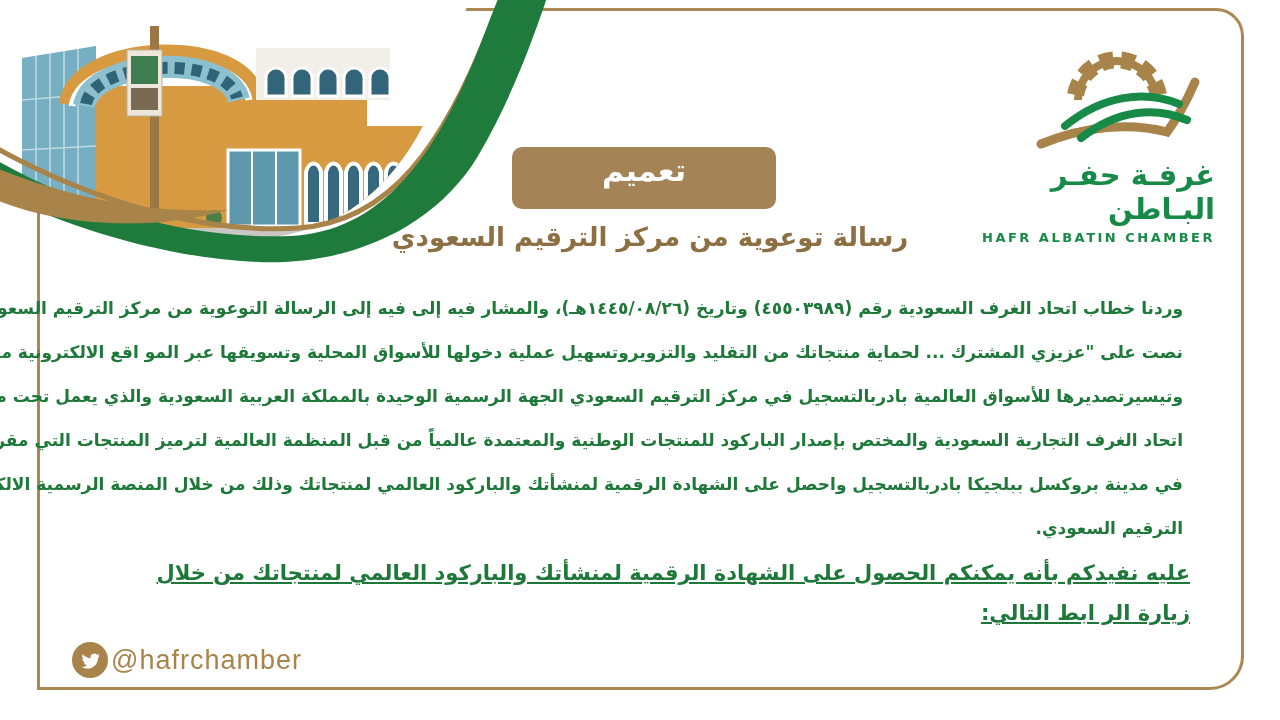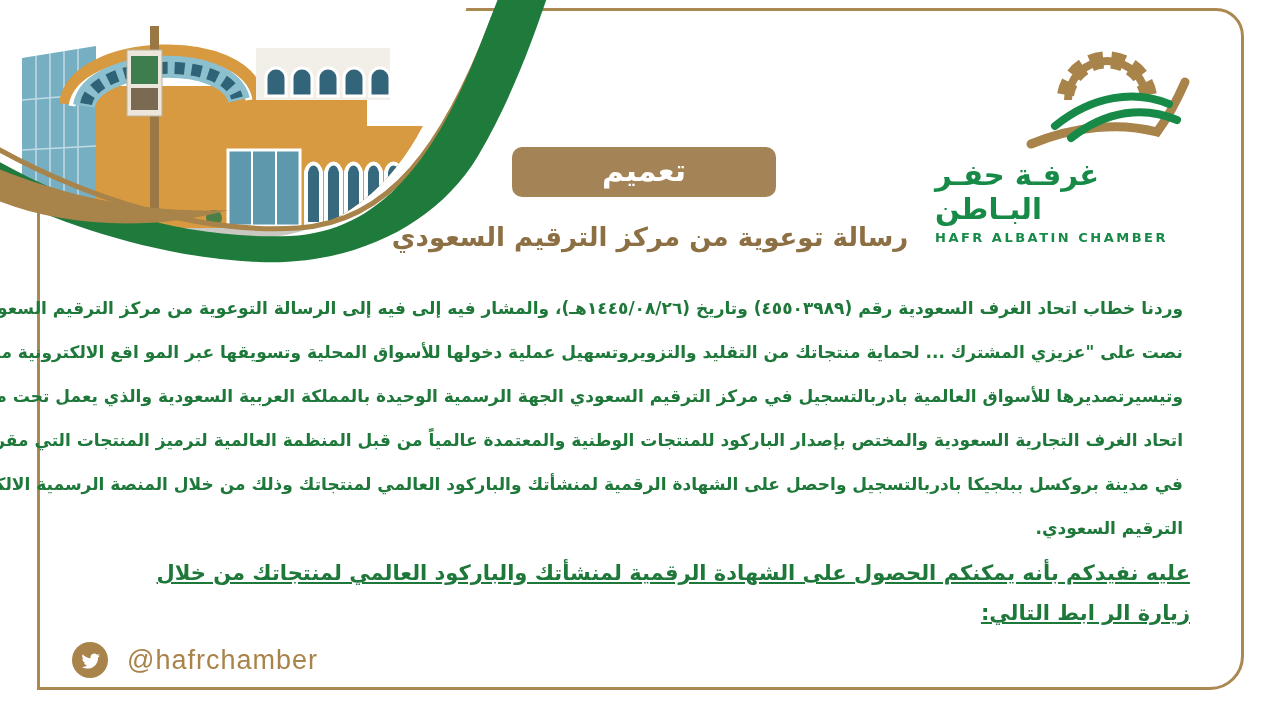--- a/index.html
+++ b/index.html
@@ -2,45 +2,45 @@
 <html lang="ar"><head>
 <meta charset="utf-8">
 <style>
   html,body{margin:0;padding:0;background:#ffffff;}
   .page{position:relative;width:1280px;height:720px;background:#fff;overflow:hidden;
         font-family:"DejaVu Sans",sans-serif;}
   .card{position:absolute;left:37px;top:8px;width:1201px;height:676px;
         border:3px solid #ab8851;border-radius:28px 28px 34px 0;z-index:1;background:#fff;}
   .artwork{position:absolute;left:0;top:0;z-index:3;}
   
-  .logo{position:absolute;left:935px;top:40px;width:280px;z-index:3;text-align:left;}
+  .logo{position:absolute;left:935px;top:40px;width:280px;z-index:3;text-align:right;}
   .logo-ar{color:#178a47;font-weight:bold;font-size:29px;direction:rtl;line-height:34px;margin-top:-4px;}
   .logo-en{color:#178a47;font-weight:bold;font-size:13px;letter-spacing:2.5px;margin-top:4px;}
   
-  .banner{position:absolute;left:512px;top:147px;width:264px;height:50px;z-index:4;
+  .banner{position:absolute;left:512px;top:147px;width:264px;height:62px;z-index:4;
           background:#a48457;border-radius:10px;color:#fff;font-size:30px;font-weight:bold;
           text-align:center;line-height:47px;}
   .title{position:absolute;left:340px;top:212px;width:600px;z-index:4;margin:10px;
          color:#8d6f44;font-size:26px;font-weight:bold;text-align:center;direction:rtl;}
   
   .body-text{position:absolute;left:97px;top:286px;width:1086px;z-index:4;direction:rtl;
              color:#1e7839;font-size:17px;font-weight:bold;}
   .bline{height:44px;line-height:44px;white-space:nowrap;}
   .bline.just{text-align:justify;text-align-last:justify;}
   .bline.end{text-align:right;}
   .notice{position:absolute;left:104px;top:553px;width:1086px;z-index:4;direction:rtl;
           text-align:right;color:#1e7839;font-size:21px;font-weight:bold;line-height:40px;text-decoration:underline;}
   .linkrow{position:absolute;left:97px;top:598px;width:1086px;z-index:4;direction:rtl;
            text-align:right;line-height:34px;}
   .linkrow a{color:#1d5cb0;font-size:17px;font-weight:bold;text-decoration:underline;}
   .footer-line{position:absolute;left:97px;top:640px;width:1086px;z-index:4;direction:rtl;
            text-align:right;padding-right:60px;box-sizing:border-box;
            color:#1e7839;font-size:17px;font-weight:bold;line-height:42px;}
   
-  .social{position:absolute;left:72px;top:642px;z-index:4;display:flex;align-items:center;gap:19px;}
+  .social{position:absolute;left:72px;top:642px;z-index:4;display:flex;align-items:center;gap:3px;}
   .twicon{width:36px;height:36px;border-radius:50%;background:#a8834a;display:flex;
           align-items:center;justify-content:center;}
   .handle{color:#a8834a;font-size:27px;letter-spacing:1px;font-family:"Liberation Sans","DejaVu Sans",sans-serif;}
 </style>
 </head>
 <body>
 
 <div class="page">
 
   <div class="card"></div>

